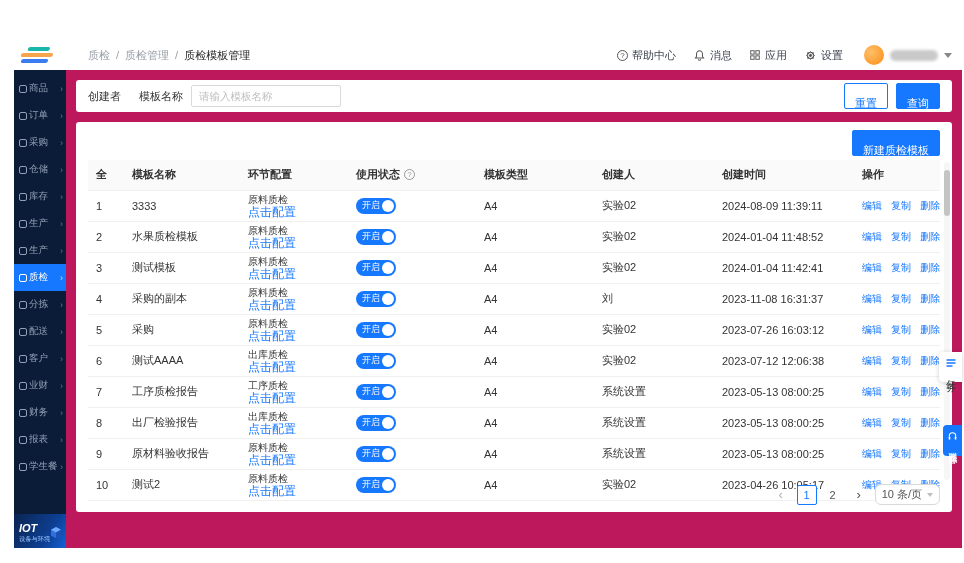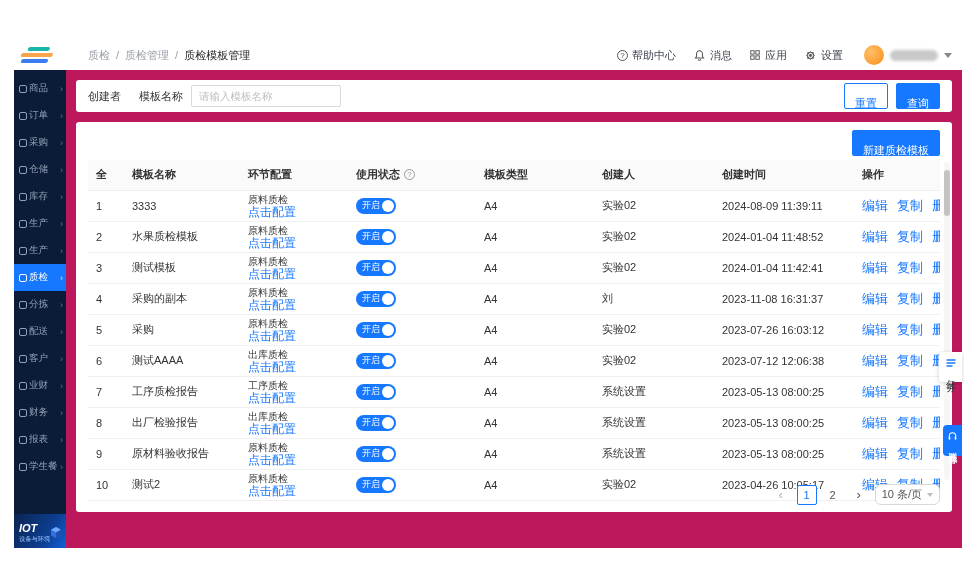--- a/index.html
+++ b/index.html
@@ -62,21 +62,21 @@
 
   .table-card { position: relative; height: 390px; padding: 8px 12px 0; }
   .new-btn { position: absolute; top: 8px; right: 12px; }
   table { width: 100%; border-collapse: collapse; table-layout: fixed; margin-top: 30px; font-size: 11px; color: #333; }
   th { background: #fafafa; height: 30px; text-align: left; font-weight: 600; padding: 0 8px;
     border-bottom: 1px solid #f0f0f0; white-space: nowrap; overflow: hidden; }
   td { height: 29px; padding: 0 8px; border-bottom: 1px solid #f0f0f0; white-space: nowrap; overflow: hidden; }
   .stage-cell { line-height: 12px; padding-top: 3px; padding-bottom: 2px; font-size: 10px; }
   a.cfg, a.op { color: #1677ff; text-decoration: none; cursor: pointer; }
   a.cfg { font-size: 12px; }
-  a.op { margin-right: 6px; font-size: 13px; }
+  a.op { margin-right: 6px; font-size: 10px; }
   .status-h { display: inline-flex; align-items: center; gap: 4px; }
   .info-i { width: 11px; height: 11px; border: 1px solid #999; border-radius: 50%; color: #999;
     font-size: 8px; line-height: 9px; text-align: center; display: inline-block; font-weight: normal; }
   .toggle { position: relative; display: inline-flex; align-items: center; width: 40px; height: 16px;
     border-radius: 9px; background: #1677ff; color: #fff; font-size: 9px; padding-left: 6px; cursor: pointer; }
   .toggle .knob { position: absolute; right: 2px; top: 2px; width: 12px; height: 12px; background: #fff; border-radius: 50%; }
   .vscroll { position: absolute; right: 2px; top: 40px; width: 6px; height: 318px; background: #f6f6f6; border-radius: 3px; }
   .vthumb { width: 6px; height: 46px; margin-top: 8px; background: #c4c4c4; border-radius: 3px; cursor: pointer; }
   .pagination { position: absolute; right: 12px; bottom: 7px; display: flex; align-items: center; gap: 6px; font-size: 11px; color: #555; }
   .pg { min-width: 20px; height: 20px; display: inline-flex; align-items: center; justify-content: center; cursor: pointer; border-radius: 2px; }

